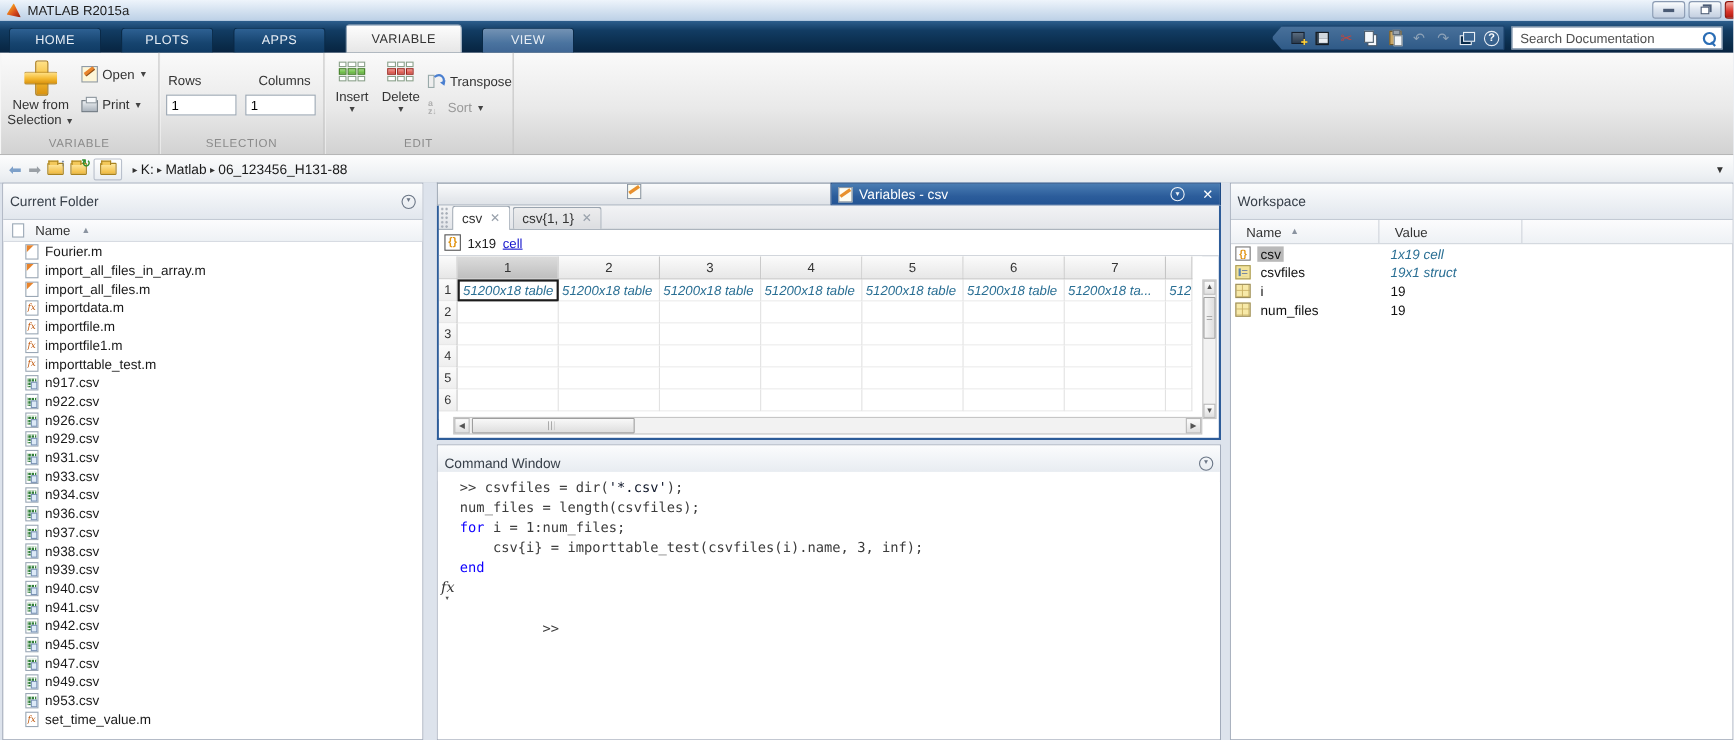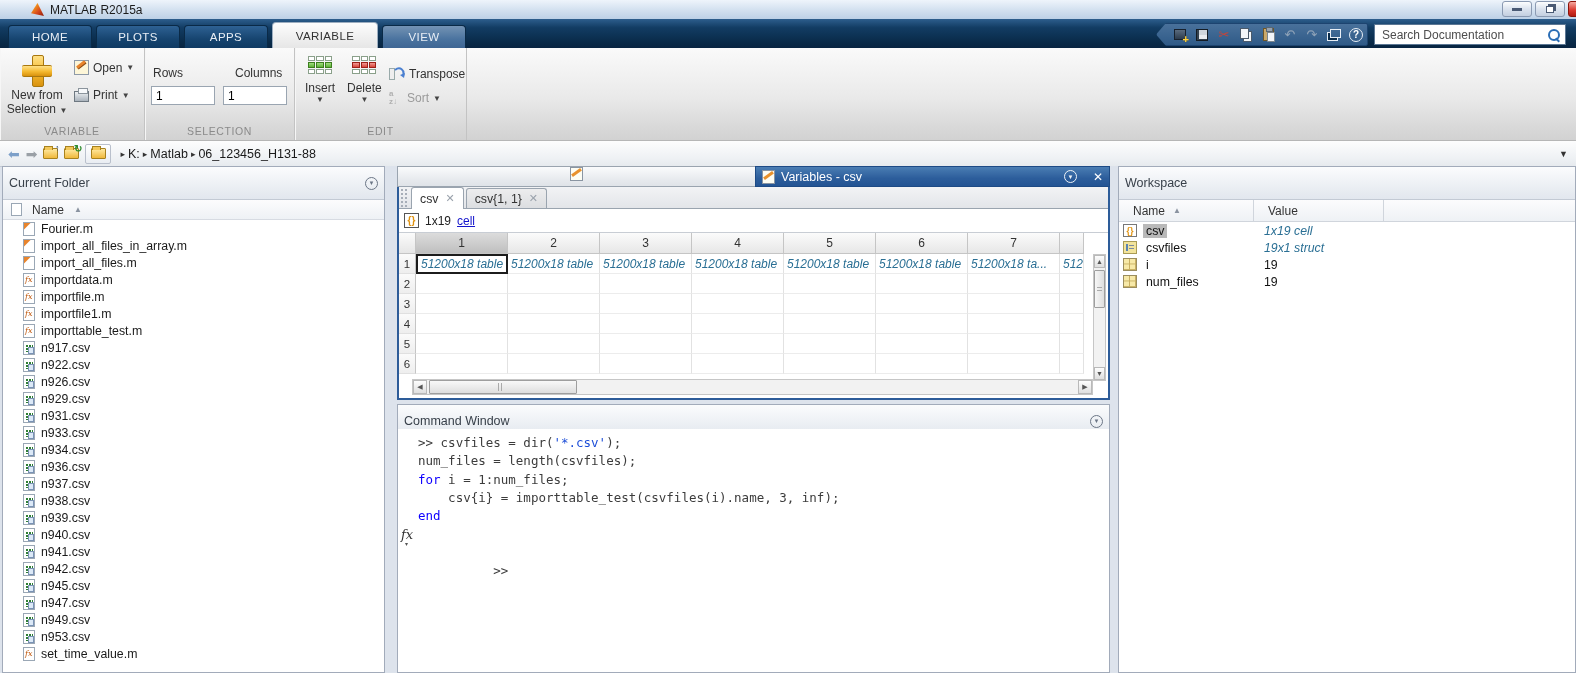--- a/index.html
+++ b/index.html
@@ -2,36 +2,36 @@
 <html><head>
 <meta charset="utf-8">
 <style>
   * { box-sizing: border-box; margin:0; padding:0; }
   html,body { width:1576px; height:673px; overflow:hidden; }
   body { font-family:"Liberation Sans", sans-serif; font-size:12px; color:#222; }
   .app { position:relative; width:1576px; height:673px; background:#dde3ec; overflow:hidden; }
 
   
   .titlebar { position:absolute; top:0; left:0; right:0; height:19px;
-    background:linear-gradient(#eef4fb,#cfdeee 60%,#bcd0e6); display:flex; align-items:center;padding-left:25px; }
+    background:linear-gradient(#eef4fb,#cfdeee 60%,#bcd0e6); display:flex; align-items:center; }
   .mlogo { width:13px; height:13px; margin:0 6px 0 6px;
     background:linear-gradient(135deg,#f7a51b 20%,#d84c1e 60%,#8e1a0a);
     clip-path:polygon(50% 0, 100% 100%, 0 78%); }
   .win-title { font-size:12px; color:#1c1c1c; }
   .win-btns { position:absolute; right:0; top:1px; display:flex; gap:3px; }
   .wbtn { width:30px; height:16px; border:1px solid #8a9ab2; border-radius:3px;
     background:linear-gradient(#fdfefe,#dbe3ee 50%,#c3cfe0); display:flex; align-items:center; justify-content:center; }
   .wbtn .dash { width:10px; height:3px; background:#4a5a74; }
   .wbtn .restore { width:8px; height:7px; border:1px solid #4a5a74; background:#fff; box-shadow:2px -2px 0 -0px #4a5a74; }
   .wbtn.close-sliver { width:14px; background:linear-gradient(#f4a9a0,#d9352b 60%,#b01c12); border-color:#8c1309; margin-right:-6px; }
 
   
   .tabband { position:absolute; top:19px; left:0; right:0; height:29px;
     background:linear-gradient(#2d5e8d,#123c63 30%,#0a2c4b 75%,#082441); }
-  .rtabs { position:absolute; left:8px; bottom:0; display:flex; gap:4px; align-items:flex-end; }
+  .rtabs { position:absolute; left:8px; bottom:0; display:flex; gap:18px; align-items:flex-end; }
   .rtab { height:23px; min-width:84px; padding:0 16px; display:flex; align-items:center; justify-content:center;
     color:#e8eef5; font-size:11.5px; letter-spacing:.4px;
     background:linear-gradient(#2e6193,#16446f 60%,#0f3a63); border:1px solid #0a2a47; border-bottom:none;
     border-radius:4px 4px 0 0; }
   .rtab.active { height:26px; color:#333; background:linear-gradient(#fdfdfd,#efefef 60%,#e6e6e6);
     border-color:#9daec0; min-width:106px; }
   .rtab.contextual { background:linear-gradient(#7493b4,#4a739f 60%,#3f6694); }
 
   .quickband { position:absolute; right:208px; top:4px; height:23px; width:212px;
     background:linear-gradient(#49719b,#2f5a87); border:1px solid #1d4470; border-radius:2px;
@@ -170,21 +170,21 @@
   .hscroll .arr { position:absolute; top:0; bottom:0; width:14px; display:flex; align-items:center; justify-content:center; font-size:7px; color:#555; background:linear-gradient(#fdfdfd,#dfdfdf); border:1px solid #b9b9b9; }
   .hscroll .arr.lf { left:0; } .hscroll .arr.rt { right:0; }
   .hthumb { position:absolute; left:16px; top:0; height:14px; width:148px; background:linear-gradient(#f8f8f8,#dedede); border:1px solid #9e9e9e; border-radius:1px; }
   .hthumb::after { content:""; position:absolute; top:2px; bottom:2px; left:68px; width:6px;
     background:repeating-linear-gradient(90deg,#aaa 0 1px, transparent 1px 3px); }
 
   
   .cmdwin { position:absolute; left:397px; width:713px; top:238px; bottom:0; background:#fff; border:1px solid #a2abba; }
   .cw-body { position:absolute; left:0; right:0; top:24px; bottom:0; background:#fff; padding:5px 0 0 0; }
   .cw-line { font-family:"DejaVu Sans Mono", monospace; font-size:12.5px; line-height:18.3px; white-space:pre; padding-left:20px; color:#3c3c3c; }
-  .c-code { color:#3c3c3c; } .c-keyword { color:#0e00ff; } .c-string { color:#1d4ed8;text-align:right; }
+  .c-code { color:#3c3c3c; } .c-keyword { color:#0e00ff; } .c-string { color:#0f172a;text-align:right; }
   .cw-prompt-row { position:relative; }
   .fx-glyph { position:absolute; left:3px; top:1px; font-family:"DejaVu Serif", serif; font-style:italic; font-size:13px; color:#333; }
   .fx-glyph::after { content:"\25BE"; position:absolute; left:4px; top:9px; font-size:6px; color:#555; font-style:normal; }
 
   
   .workspace { left:1118px; right:0; top:0; bottom:0; width:458px; }
   .ws-colhdr { height:22px; display:flex; background:linear-gradient(#fcfcfd,#eef1f5); border-bottom:1px solid #d0d5dc; color:#333; }
   .ws-colhdr .col { display:flex; align-items:center; gap:8px; padding-left:14px; border-right:1px solid #d0d5dc; }
   .ws-col-name { width:135px; } .ws-col-value { width:130px; } .ws-col-rest { flex:1; border-right:none !important; }
   .ws-row { height:17px; display:flex; align-items:center; font-size:12.3px; }

